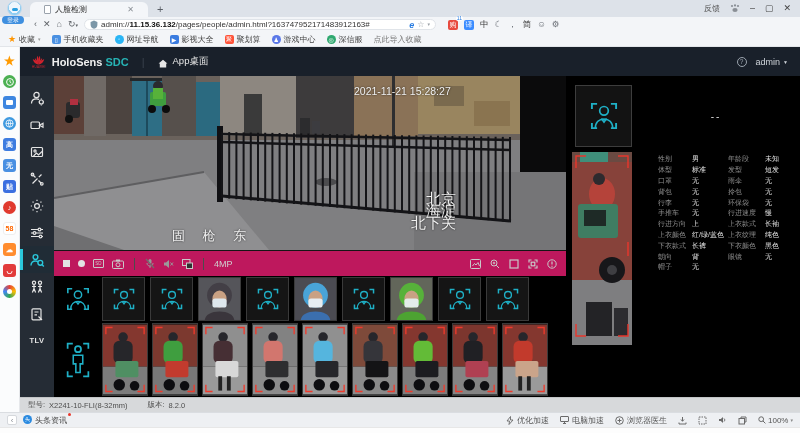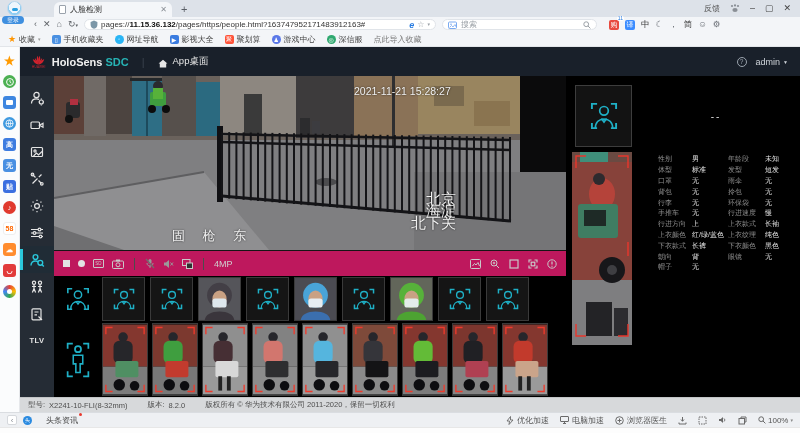--- a/index.html
+++ b/index.html
@@ -4,21 +4,21 @@
 <style>
 *{margin:0;padding:0;box-sizing:border-box}
 body{background:#fff;font-family:"Liberation Sans",sans-serif}
 .screen{position:relative;width:800px;height:433px;overflow:hidden;background:#000;font-family:"Liberation Sans",sans-serif}
 svg{display:block}
 
 .tabbar{height:17px;background:#dde2e9;display:flex;align-items:flex-end;position:relative}
 .avatar{position:absolute;left:7px;top:1px;width:15px;height:15px;border-radius:50%;background:radial-gradient(circle at 50% 42%,#eef6fd 55%,#8ecdf2 56%);border:1px solid #bcd9ee;z-index:4}
 .avatar i{position:absolute;left:3.5px;top:6px;width:6px;height:3px;border-radius:2px;background:#2a9fe0}
 .login-pill{position:absolute;left:2px;top:16px;z-index:4;background:#3f8fdf;color:#fff;font-size:6px;line-height:8px;padding:0 5px;border-radius:5px}
-.tab{margin-left:54px;width:118px;height:15px;background:#f4f6f9;border-radius:6px 6px 0 0;display:flex;align-items:center;padding:0 5px;gap:4px}
+.tab{margin-left:30px;width:118px;height:15px;background:#f4f6f9;border-radius:6px 6px 0 0;display:flex;align-items:center;padding:0 14px;gap:4px}
 .tab-doc{width:7px;height:9px;border:1px solid #9aa2ac;border-radius:1px;background:#fff;flex:none}
 .tab-title{font-size:8px;color:#333;flex:1;white-space:nowrap;overflow:hidden}
 .xbtn{font-size:8px;color:#8a8f96;line-height:1}
 .newtab{font-size:11px;color:#5a5f66;margin-left:9px;margin-bottom:2px}
 .tb-right{margin-left:auto;display:flex;align-items:center;gap:10px;margin-right:9px;height:100%}
 .tb-right .txt{font-size:8px;color:#555}
 .winbtn{font-size:9px;color:#444;line-height:1}
 .navbar{height:15px;background:#f3f5f8;display:flex;align-items:center;padding-left:34px;gap:6px}
 .nico{font-size:9px;color:#5f6368;line-height:1}
 .url-pill{flex:1;max-width:352px;height:11px;background:#fff;border:1px solid #e0e4e9;border-radius:6px;display:flex;align-items:center;padding:0 5px;gap:3px}
@@ -95,21 +95,21 @@
 .attrs{position:absolute;left:92px;top:78px;right:2px}
 .attr-row{display:grid;grid-template-columns:34px 36px 37px auto;height:10.8px;align-items:center;font-size:7px}
 .al{color:#8d8d8d}
 .av{color:#e6e6e6}
 
 .status-bar{height:15px;background:#d7d9db;border-top:1px solid #c3c5c7;display:flex;align-items:center;font-size:7.5px;color:#4e4e4e;padding-left:8px;gap:4px}
 .status-bar .gap{width:12px}
 
 .bottom-bar{height:15px;background:#eef0f3;border-top:1px solid #dadde1;display:flex;align-items:center;padding:0 7px;gap:6px}
 .chev{font-size:8px;color:#8a8f96;border:1px solid #d5d8dc;border-radius:2px;width:10px;height:10px;display:flex;align-items:center;justify-content:center;background:#fff}
-.news{display:flex;align-items:center;gap:14px;font-size:8px;color:#444;position:relative}
+.news{display:flex;gap:3px;font-size:8px;color:#444;position:relative}
 .news .dot{width:9px;height:9px;border-radius:50%;background:#2a8ae0;color:#fff;font-size:5px;display:flex;align-items:center;justify-content:center}
 .news .red{position:absolute;right:-4px;top:-2px;width:3px;height:3px;border-radius:50%;background:#e8372c}
 .bb-right{margin-left:auto;display:flex;align-items:center;gap:11px}
 .bb-item{display:flex;align-items:center;gap:3px;font-size:8px;color:#555}
 .zoomlvl{display:flex;align-items:center;gap:2px;font-size:8px;color:#555}
 .bottom-strip{height:6px;background:#fdfdfd;border-top:1px solid #e7e7e7}
 </style>
 </head>
 <body>
 
@@ -142,36 +142,24 @@
 
   <div class="navbar">
     <span class="nico">‹</span>
     <span class="nico">✕</span>
     <span class="nico">⌂</span>
     <span class="nico">↻<span style="font-size:5px">▾</span></span>
     <div class="url-pill">
       <svg width="8" height="9" viewBox="0 0 8 9">
           <path d="M4 .5L7.4 2v3C7.4 7 6 8.2 4 8.8 2 8.2.6 7 .6 5V2Z" fill="#7d98a8"></path>
         </svg>
-      <span class="url-txt"><span>pages://</span><b>11.15.36.132</b><span>/pages/https/people.html?163747952171483912163#</span></span>
+      <span class="url-txt"><span>admin://</span><b>11.15.36.132</b><span>/pages/people/admin.html?163747952171483912163#</span></span>
       <span class="mini-e">e</span>
       <span class="gico">☆</span>
       <span class="gico" style="font-size:5px">▾</span>
-    </div>
-    <div class="search-pill">
-      <svg width="9" height="8" viewBox="0 0 9 8">
-          <rect x=".5" y="1" width="8" height="6.5" rx="1" fill="none" stroke="#7baaf0" stroke-width="1"></rect>
-          <circle cx="3" cy="3.2" r=".8" fill="#7baaf0"></circle>
-          <path d="M1.5 6.5l2-2 1.5 1.5 2-2.5 1.5 3" fill="none" stroke="#7baaf0" stroke-width=".8"></path>
-        </svg>
-      <span class="search-ph">搜索</span>
-      <svg width="8" height="8" viewBox="0 0 8 8">
-          <circle cx="3.2" cy="3.2" r="2.4" fill="none" stroke="#9aa0a6" stroke-width="1"></circle>
-          <path d="M5 5l2.4 2.4" stroke="#9aa0a6" stroke-width="1"></path>
-        </svg>
     </div>
     <div class="tools">
       <span class="badge buy">
           <span>购</span>
           <span class="cnt">11</span>
         </span>
       <span class="badge tr">译</span>
       <span class="tl">中</span>
       <span class="tl dim">☾</span>
       <span class="tl dim">，</span>
@@ -848,21 +836,20 @@
         </div>
       </div>
 
       <div class="status-bar">
         <span>型号:</span>
         <span>X2241-10-FLI(8-32mm)</span>
         <span class="gap"></span>
         <span>版本:</span>
         <span>8.2.0</span>
         <span class="gap"></span>
-        <span>版权所有 © 华为技术有限公司 2011-2020，保留一切权利</span>
       </div>
     </div>
   </div>
 
   <div class="bottom-bar">
     <span class="chev">‹</span>
     <span class="news">
       <span class="dot">头</span>
       <span>头条资讯</span>
       <span class="red"></span>

